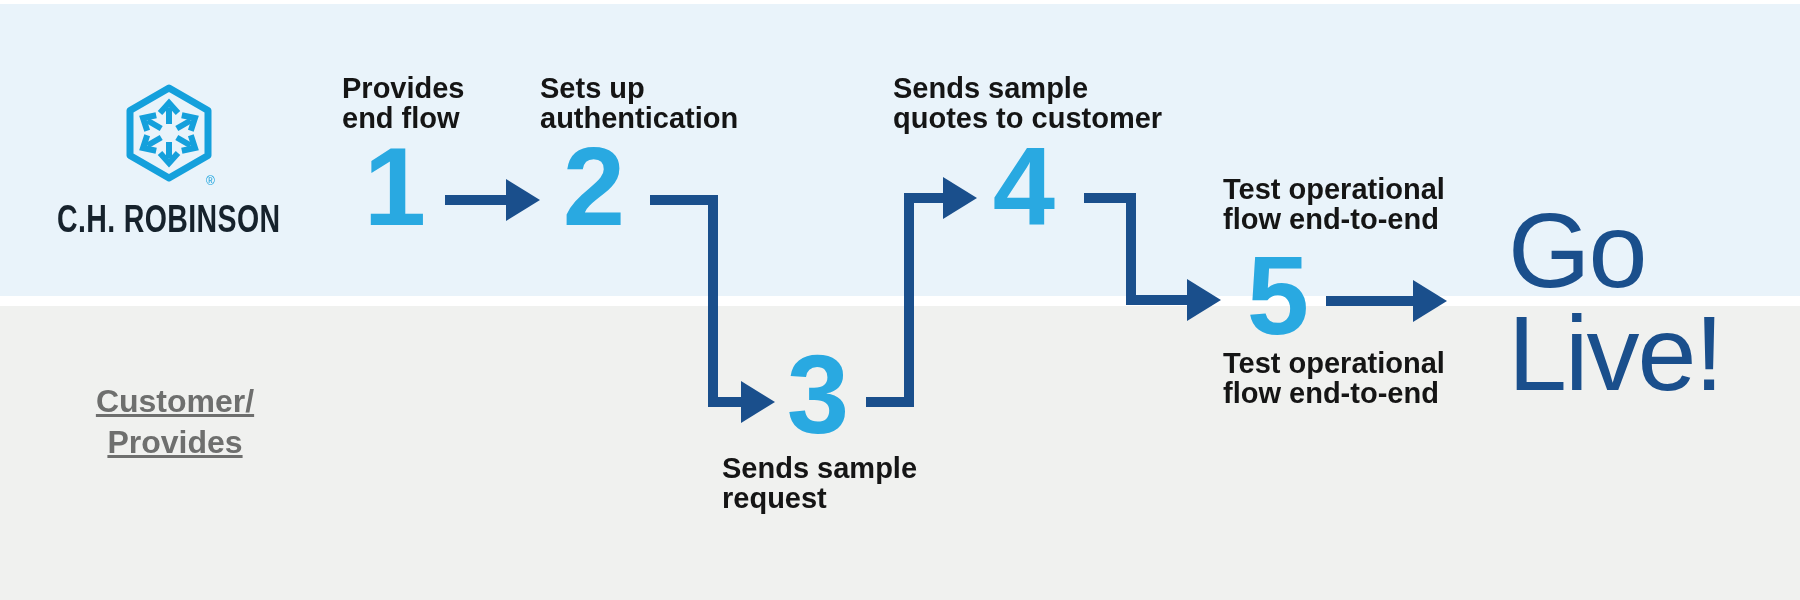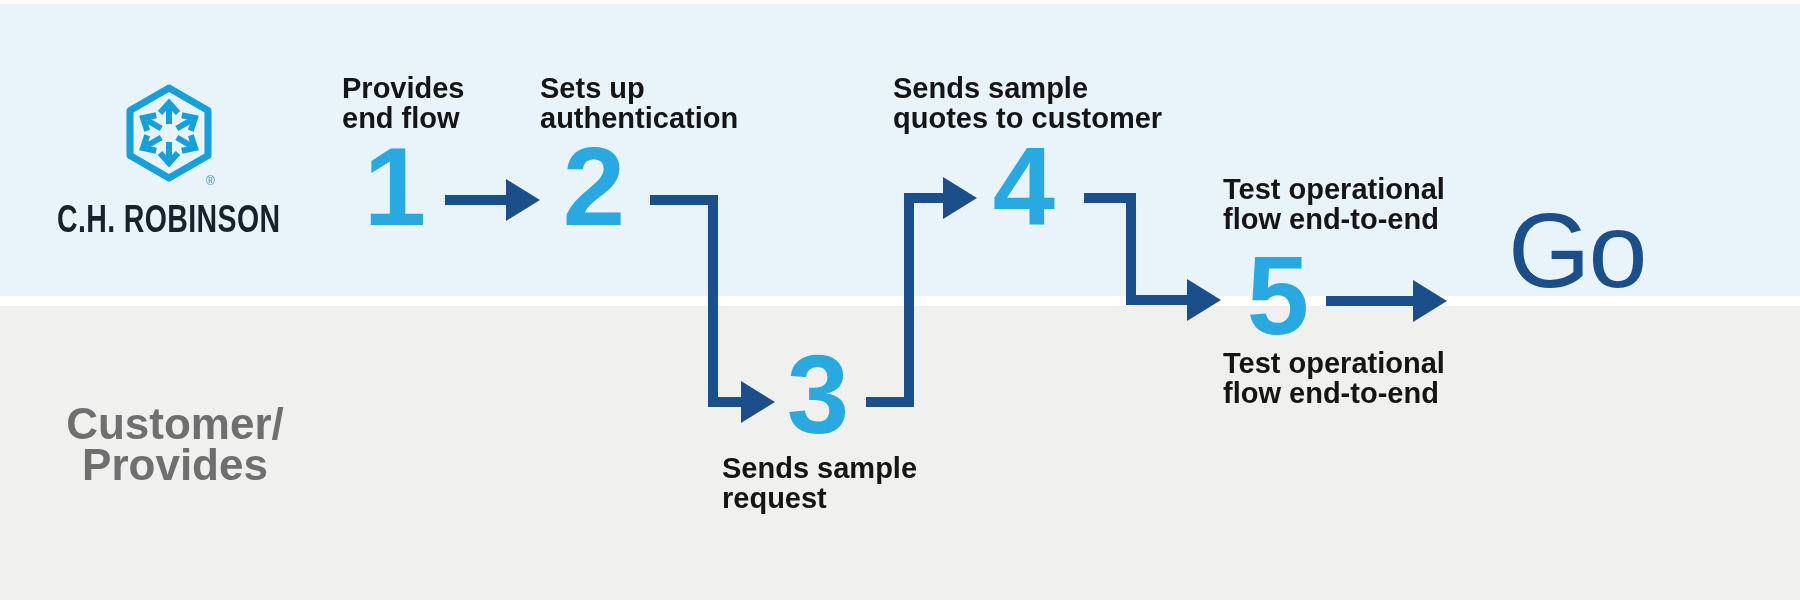--- a/index.html
+++ b/index.html
@@ -20,23 +20,23 @@
     position:absolute;width:140px;text-align:center;
     font-size:112px;line-height:112px;font-weight:bold;
     color:var(--cyan,#29A9E1);
   }
   #go-live{
     position:absolute;left:1508px;top:199px;
     font-size:106px;line-height:103px;font-weight:normal;letter-spacing:-2px;
     color:var(--navy,#1A4F8C);white-space:nowrap;
   }
   #customer-label{
-    position:absolute;left:40px;top:403px;width:270px;text-align:center;
-    font-size:44px;line-height:41px;font-weight:bold;
-    color:var(--gray,#6E6F6E);white-space:nowrap;
+    position:absolute;left:40px;top:381px;width:270px;text-align:center;
+    font-size:32px;line-height:41px;font-weight:bold;
+    color:var(--gray,#6E6F6E);white-space:nowrap;text-decoration:underline;
   }
   #brand-wordmark{
     position:absolute;left:57px;top:200px;
     font-size:38px;line-height:38px;font-weight:bold;letter-spacing:0.5px;
     color:var(--wordmark,#16222C);white-space:nowrap;
     transform:scaleX(0.75);transform-origin:left center;
   }
   #brand-logo{position:absolute;left:123px;top:84px;}
   #flow-arrows{position:absolute;left:0;top:0;pointer-events:none;}
 </style>
@@ -126,20 +126,21 @@
       <polygon points="540,200 506,179 506,221"></polygon>
       <polygon points="775,402 741,381 741,423"></polygon>
       <polygon points="977,198 943,177 943,219"></polygon>
       <polygon points="1221,300 1187,279 1187,321"></polygon>
       <polygon points="1447,301 1413,280 1413,322"></polygon>
     </g>
   </svg>
 
   <div id="go-live">
     <div>Go</div>
+    <div>Live!</div>
   </div>
 
   <div id="customer-label">
     <div>Customer/</div>
     <div>Provides</div>
   </div>
 
 </div>
 
 </body></html>

